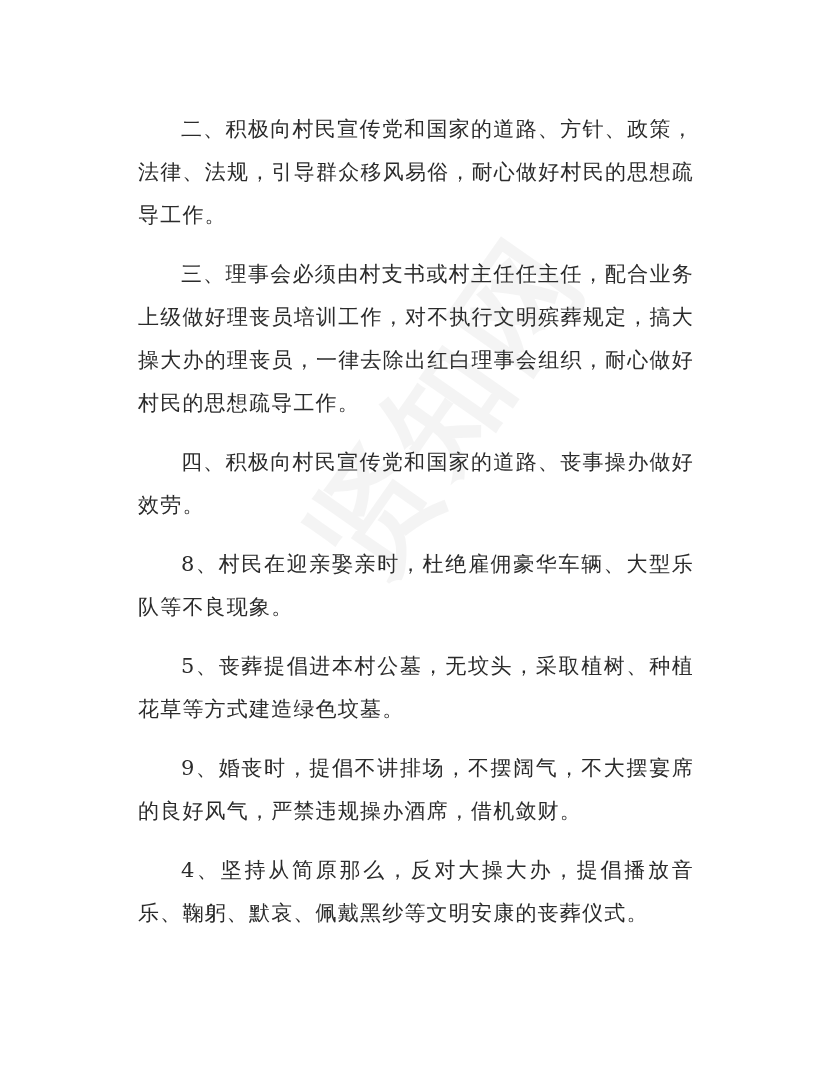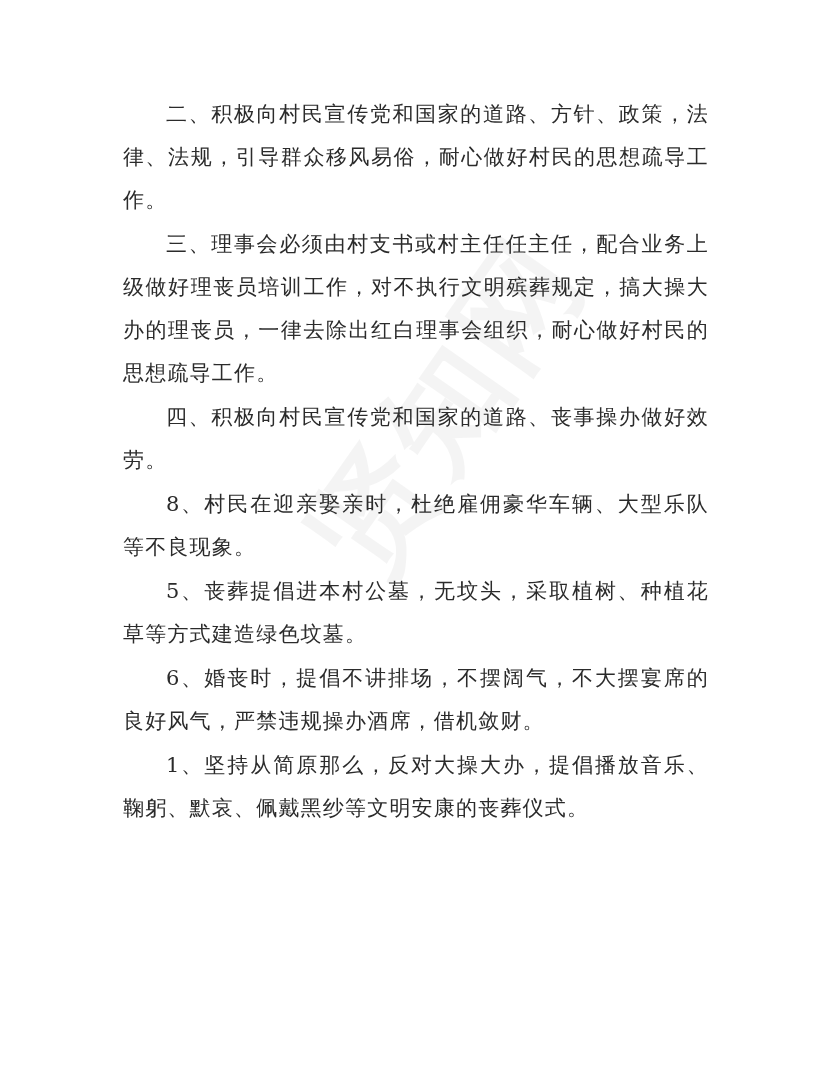--- a/index.html
+++ b/index.html
@@ -23,21 +23,21 @@
       height: 1074px;
       background: #ffffff;
     }
     .content {
       position: absolute;
       left: 122px;
       top: 92px;
       width: 588px;
     }
     .para {
-      margin: 1px;
+      margin: 16px;
       font-size: 21px;
       line-height: 43px;
       letter-spacing: 1.2px;
       text-indent: 43px;
       text-align: justify;
       text-justify: inter-character;
       word-break: break-all;
       color: #2b2b2b;
     }
     .watermark {
@@ -63,16 +63,16 @@
 
 <div class="page">
   <div class="watermark">贤知网</div>
 
   <div class="content">
     <p class="para">二、积极向村民宣传党和国家的道路、方针、政策，法律、法规，引导群众移风易俗，耐心做好村民的思想疏导工作。</p>
     <p class="para">三、理事会必须由村支书或村主任任主任，配合业务上级做好理丧员培训工作，对不执行文明殡葬规定，搞大操大办的理丧员，一律去除出红白理事会组织，耐心做好村民的思想疏导工作。</p>
     <p class="para">四、积极向村民宣传党和国家的道路、丧事操办做好效劳。</p>
     <p class="para">8、村民在迎亲娶亲时，杜绝雇佣豪华车辆、大型乐队等不良现象。</p>
     <p class="para">5、丧葬提倡进本村公墓，无坟头，采取植树、种植花草等方式建造绿色坟墓。</p>
-    <p class="para">6、婚丧时，提倡不讲排场，不摆阔气，不大摆宴席的良好风气，严禁违规操办酒席，借机敛财。</p>
-    <p class="para">1、坚持从简原那么，反对大操大办，提倡播放音乐、鞠躬、默哀、佩戴黑纱等文明安康的丧葬仪式。</p>
+    <p class="para">9、婚丧时，提倡不讲排场，不摆阔气，不大摆宴席的良好风气，严禁违规操办酒席，借机敛财。</p>
+    <p class="para">4、坚持从简原那么，反对大操大办，提倡播放音乐、鞠躬、默哀、佩戴黑纱等文明安康的丧葬仪式。</p>
   </div>
 </div>
 
 </body></html>

